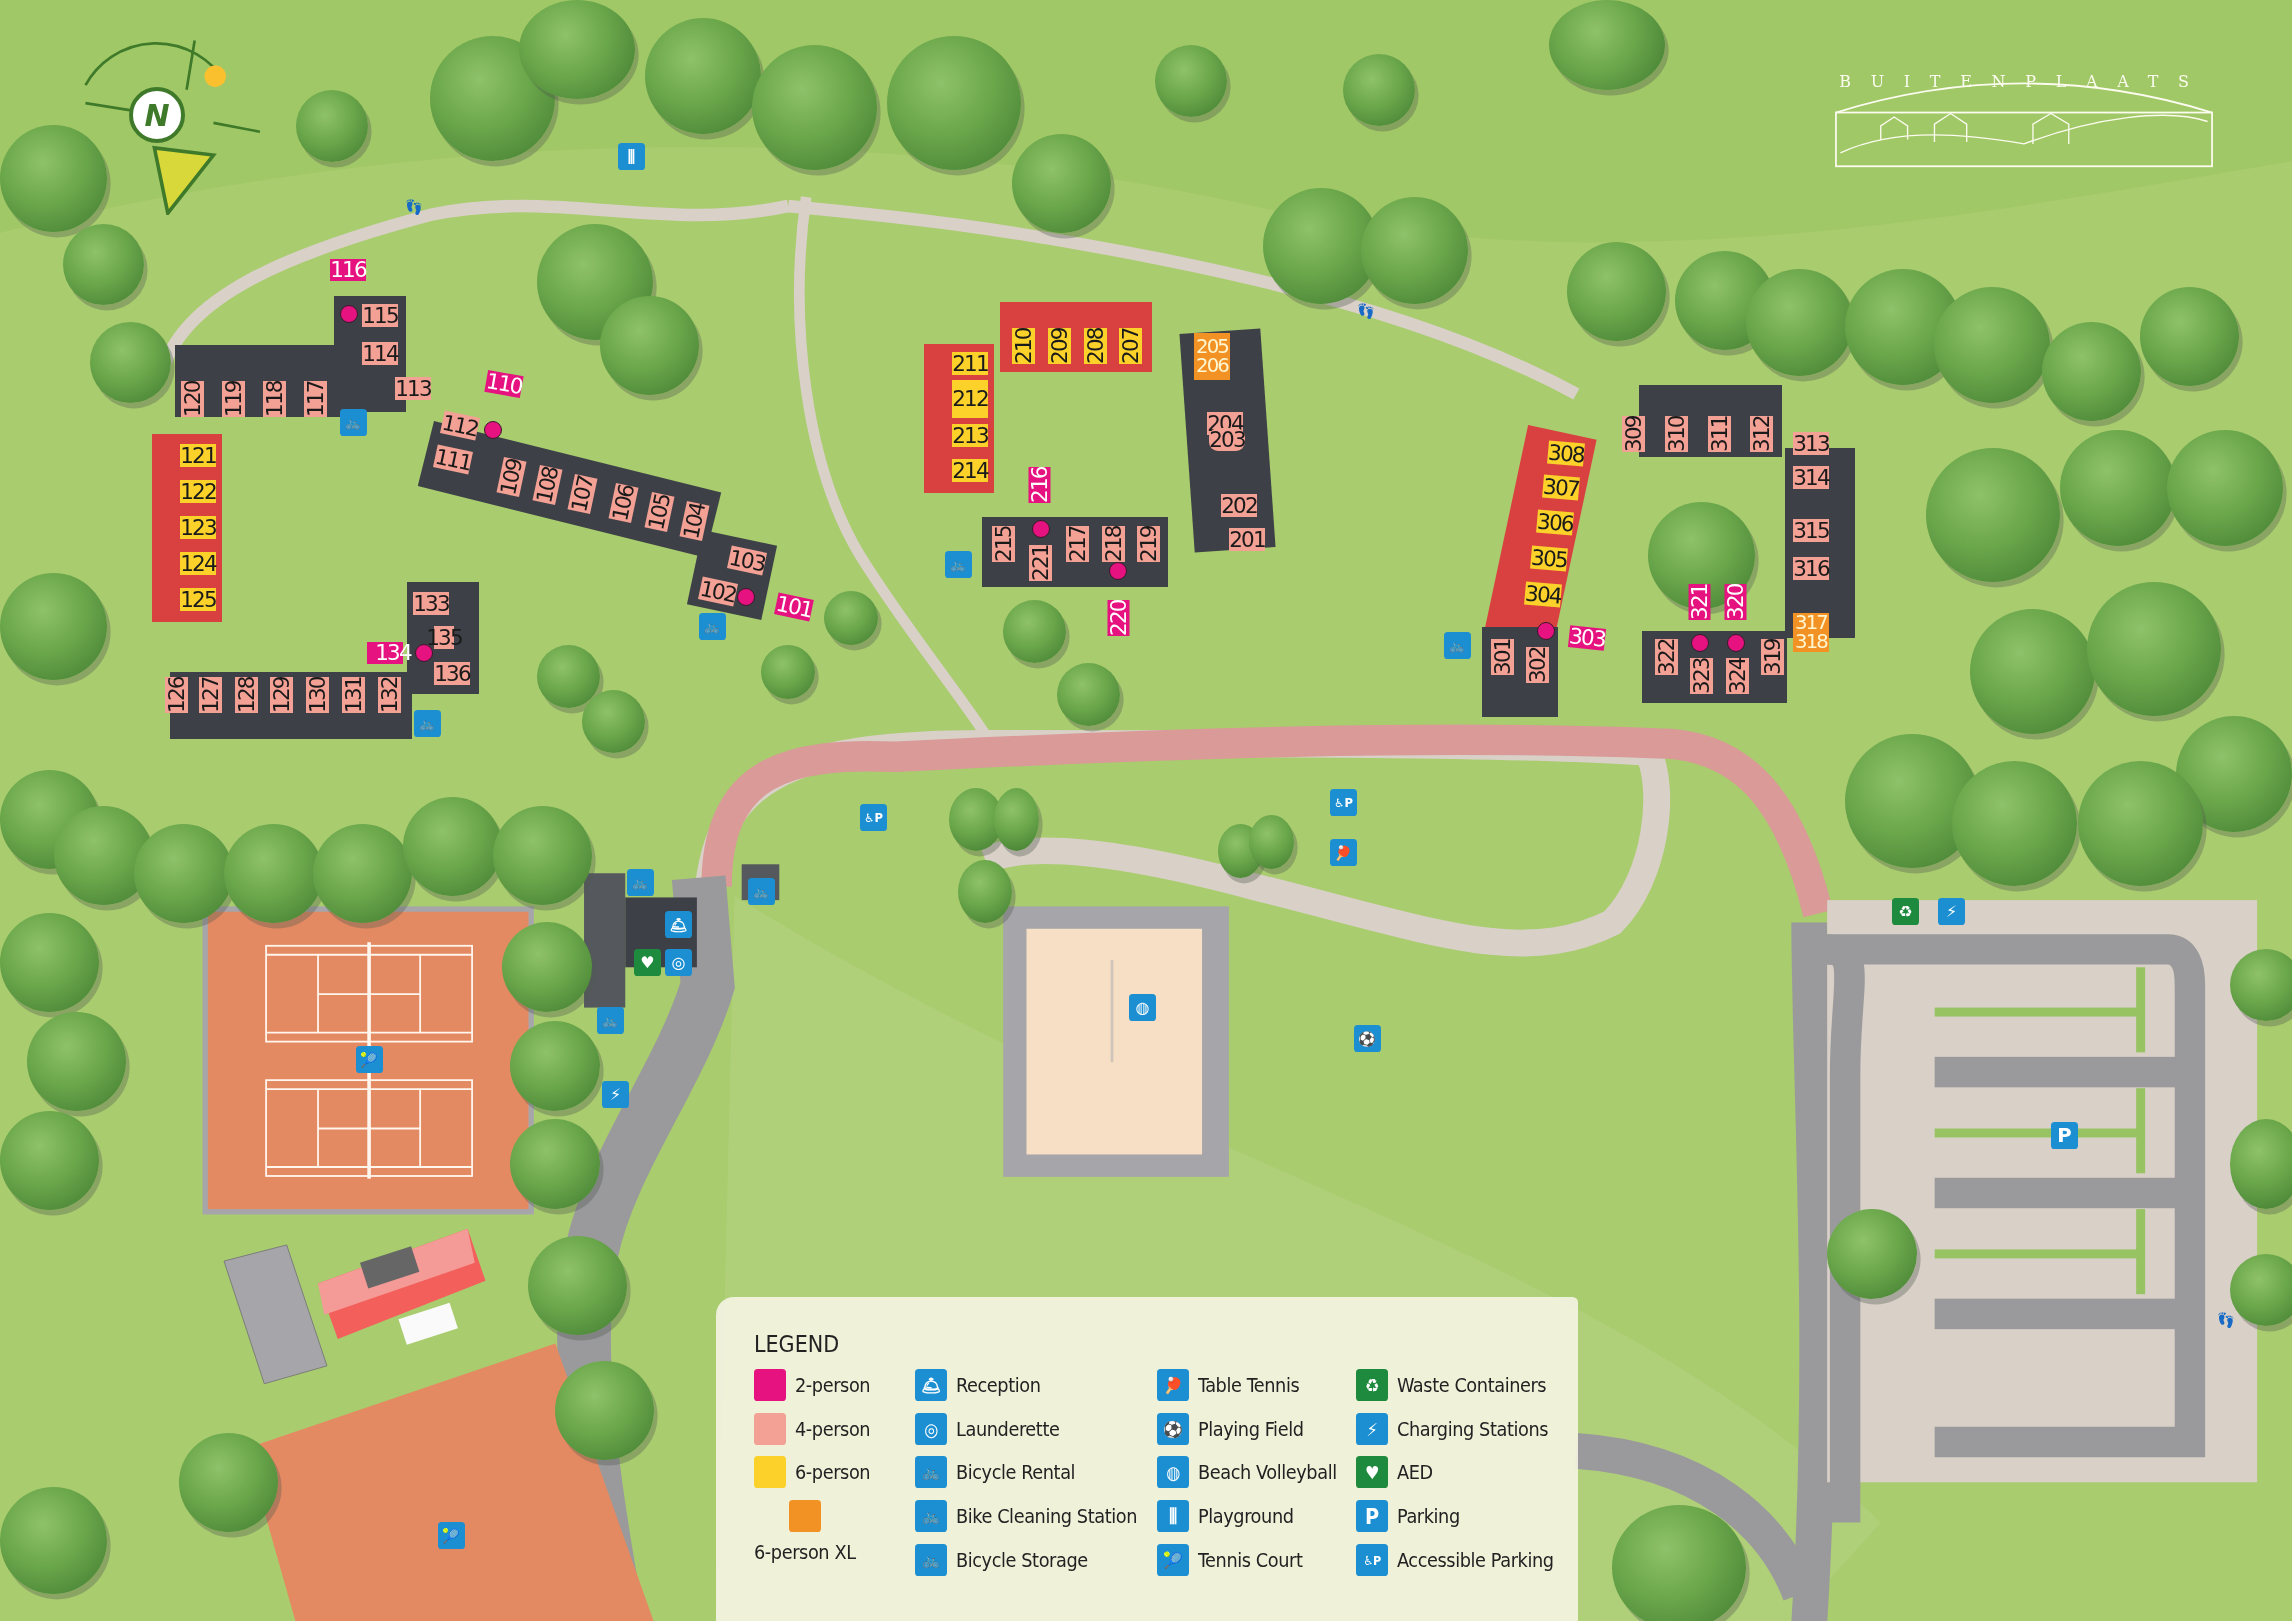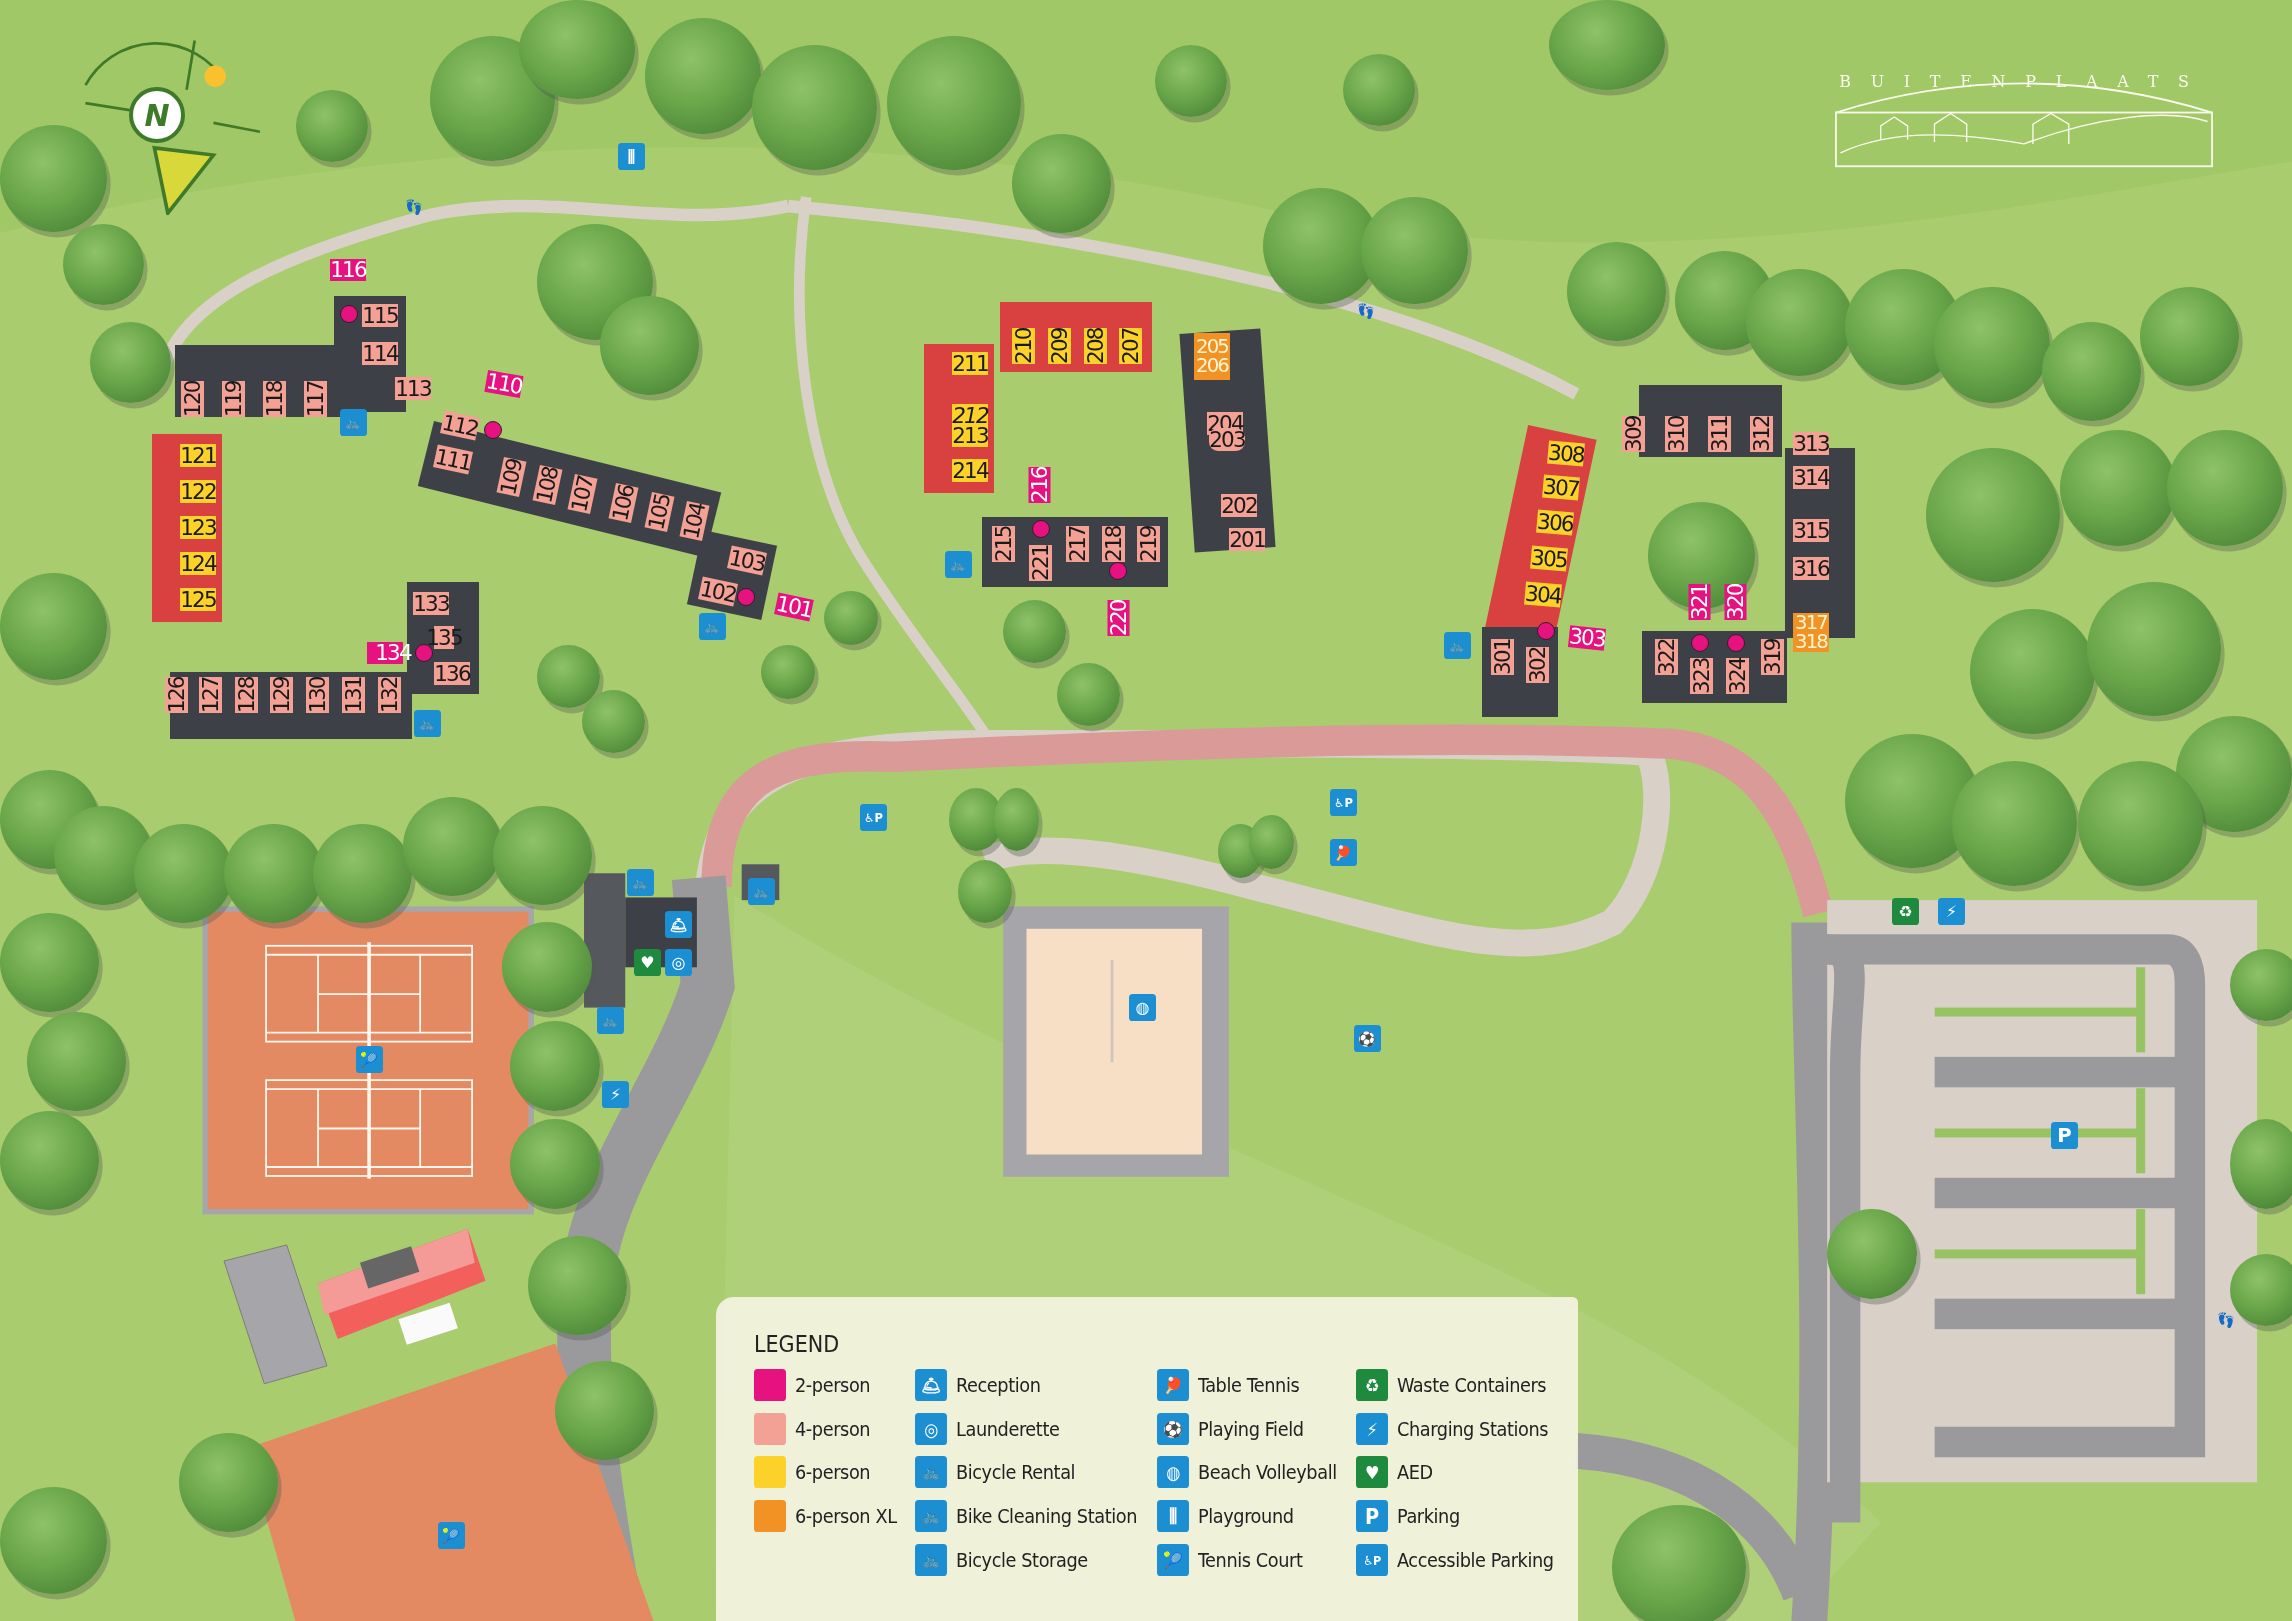--- a/index.html
+++ b/index.html
@@ -219,21 +219,21 @@
   <div class="label u4" style="left:729px;top:549px;width:36px;height:23px;transform:rotate(12deg);">103</div>
   <div class="label u4" style="left:700px;top:580px;width:36px;height:23px;transform:rotate(12deg);">102</div>
   <div class="dot" style="left:737px;top:588px;"></div>
   <div class="label u2" style="left:776px;top:596px;width:36px;height:21.5px;transform:rotate(12deg);">101</div>
 
   <div class="label u6 vert" style="left:1012px;top:328px;width:23px;height:36px;">210</div>
   <div class="label u6 vert" style="left:1048px;top:328px;width:23px;height:36px;">209</div>
   <div class="label u6 vert" style="left:1084px;top:328px;width:23px;height:36px;">208</div>
   <div class="label u6 vert" style="left:1119px;top:328px;width:23px;height:36px;">207</div>
   <div class="label u6" style="left:952px;top:352px;width:36px;height:23px;">211</div>
-  <div class="label u6" style="left:952px;top:404px;width:36px;height:23px;font-style:italic;">212</div>
+  <div class="label u6" style="left:952px;top:380px;width:36px;height:38px;">212</div>
   <div class="label u6" style="left:952px;top:424px;width:36px;height:23px;">213</div>
   <div class="label u6" style="left:952px;top:459px;width:36px;height:23px;">214</div>
   <div class="label u2 vert" style="left:1029px;top:467px;width:21.5px;height:36px;">216</div>
   <div class="dot" style="left:1032px;top:520px;"></div>
   <div class="label u4 vert" style="left:992px;top:526px;width:23px;height:36px;">215</div>
   <div class="label u4 vert" style="left:1029px;top:545px;width:23px;height:36px;">221</div>
   <div class="label u4 vert" style="left:1066px;top:526px;width:23px;height:36px;">217</div>
   <div class="label u4 vert" style="left:1102px;top:526px;width:23px;height:36px;">218</div>
   <div class="label u4 vert" style="left:1137px;top:526px;width:23px;height:36px;">219</div>
   <div class="dot" style="left:1109px;top:562px;"></div>
@@ -331,21 +331,21 @@
         <span>2-person</span>
       </div>
     <div class="lg-item" style="left:38px;top:116px;">
         <span class="lg-sw" style="background:#f3a095"></span>
         <span>4-person</span>
       </div>
     <div class="lg-item" style="left:38px;top:159px;">
         <span class="lg-sw" style="background:#fcd22a"></span>
         <span>6-person</span>
       </div>
-    <div class="lg-item" style="left:38px;top:203px;">
+    <div class="lg-item" style="left:38px;top:203px;flex-direction:column;">
         <span class="lg-sw" style="background:#f29124"></span>
         <span>6-person XL</span>
       </div>
 
     <div class="lg-item" style="left:199px;top:72px;">
         <span class="lg-sw" style="background:#1b8fd2;font-size:16px;">🛎</span>
         <span>Reception</span>
       </div>
     <div class="lg-item" style="left:199px;top:116px;">
         <span class="lg-sw" style="background:#1b8fd2">◎</span>

